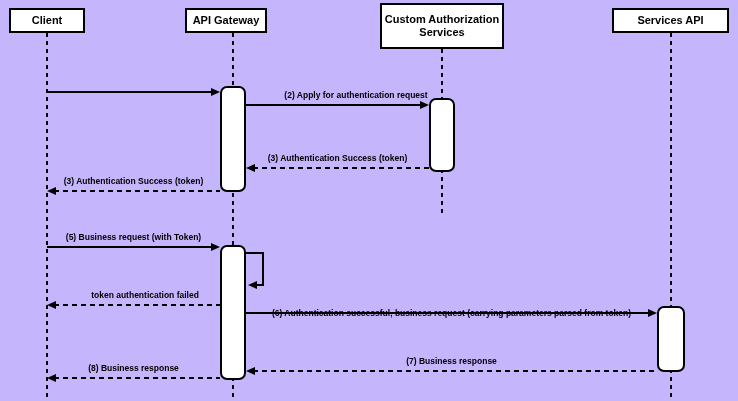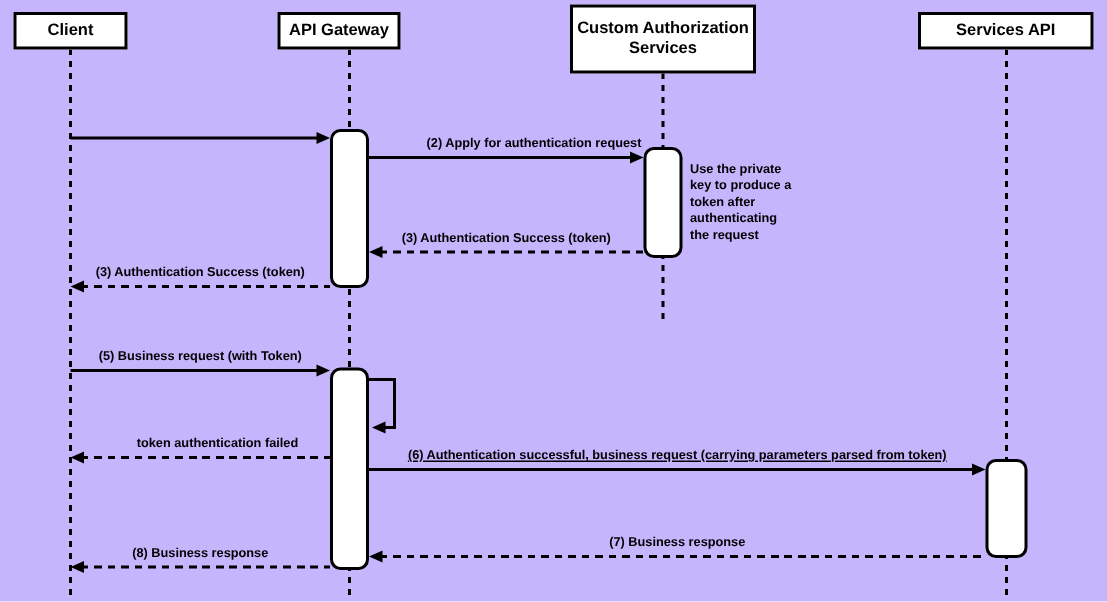--- a/index.html
+++ b/index.html
@@ -67,29 +67,24 @@
     <div class="arrow left" style="left: 47px; top: 187px; position: absolute;"></div>
     <div class="msg-label" style="left: 133.5px; top: 176px; position: absolute;">(3) Authentication Success (token)</div>
     <div class="hline" style="left: 47px; top: 246px; width: 166px; position: absolute;"></div>
     <div class="arrow right" style="left: 211px; top: 243px; position: absolute;"></div>
     <div class="msg-label" style="left: 133.5px; top: 232px; position: absolute;">(5) Business request (with Token)</div>
     <div class="hline dashed" style="left: 54px; top: 304px; width: 166px; position: absolute;"></div>
     <div class="arrow left" style="left: 47px; top: 301px; position: absolute;"></div>
     <div class="msg-label" style="left: 145px; top: 290px; position: absolute;">token authentication failed</div>
     <div class="hline" style="left: 246px; top: 312px; width: 404px; position: absolute;"></div>
     <div class="arrow right" style="left: 648px; top: 309px; position: absolute;"></div>
-    <div class="msg-label" style="left: 451.5px; top: 298px; position: absolute; text-decoration: underline;">(6) Authentication successful, business request (carrying parameters parsed from token)</div>
+    <div class="msg-label" style="left: 451.5px; top: 308px; position: absolute;">(6) Authentication successful, business request (carrying parameters parsed from token)</div>
     <div class="hline dashed" style="left: 253px; top: 370px; width: 404px; position: absolute;"></div>
     <div class="arrow left" style="left: 246px; top: 367px; position: absolute;"></div>
     <div class="msg-label" style="left: 451.5px; top: 356px; position: absolute;">(7) Business response</div>
     <div class="hline dashed" style="left: 54px; top: 377px; width: 166px; position: absolute;"></div>
     <div class="arrow left" style="left: 47px; top: 374px; position: absolute;"></div>
     <div class="msg-label" style="left: 133.5px; top: 363px; position: absolute;">(8) Business response</div>
     <div class="hline" style="left: 246px; top: 252px; width: 17px; position: absolute;"></div>
     <div class="vline" style="left: 262px; top: 252px; height: 34px; position: absolute;"></div>
     <div class="hline" style="left: 255px; top: 284px; width: 8px; position: absolute;"></div>
     <div class="arrow left" style="left: 248px; top: 281px; position: absolute;"></div>
-    <div class="note" style="left: 460px; top: 107px; position: absolute;">Use the private
-key to produce a
-token after
-authenticating
-the request</div>
   </div>
 
 </body></html>

